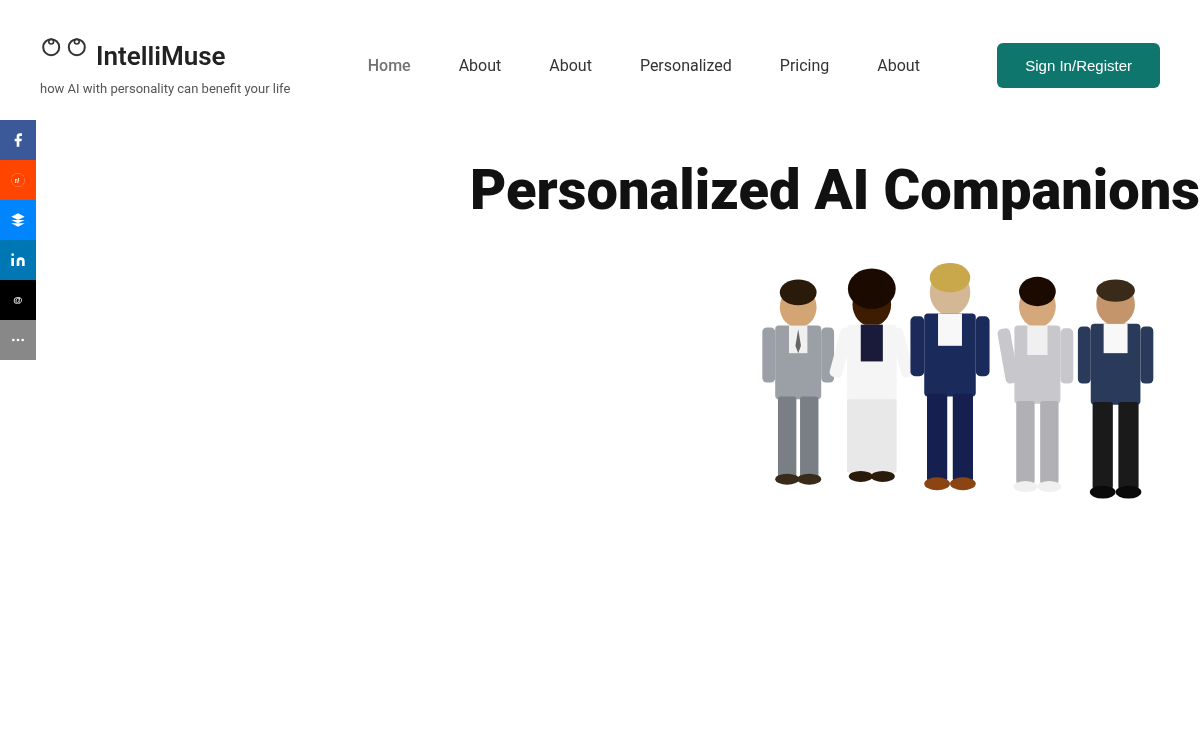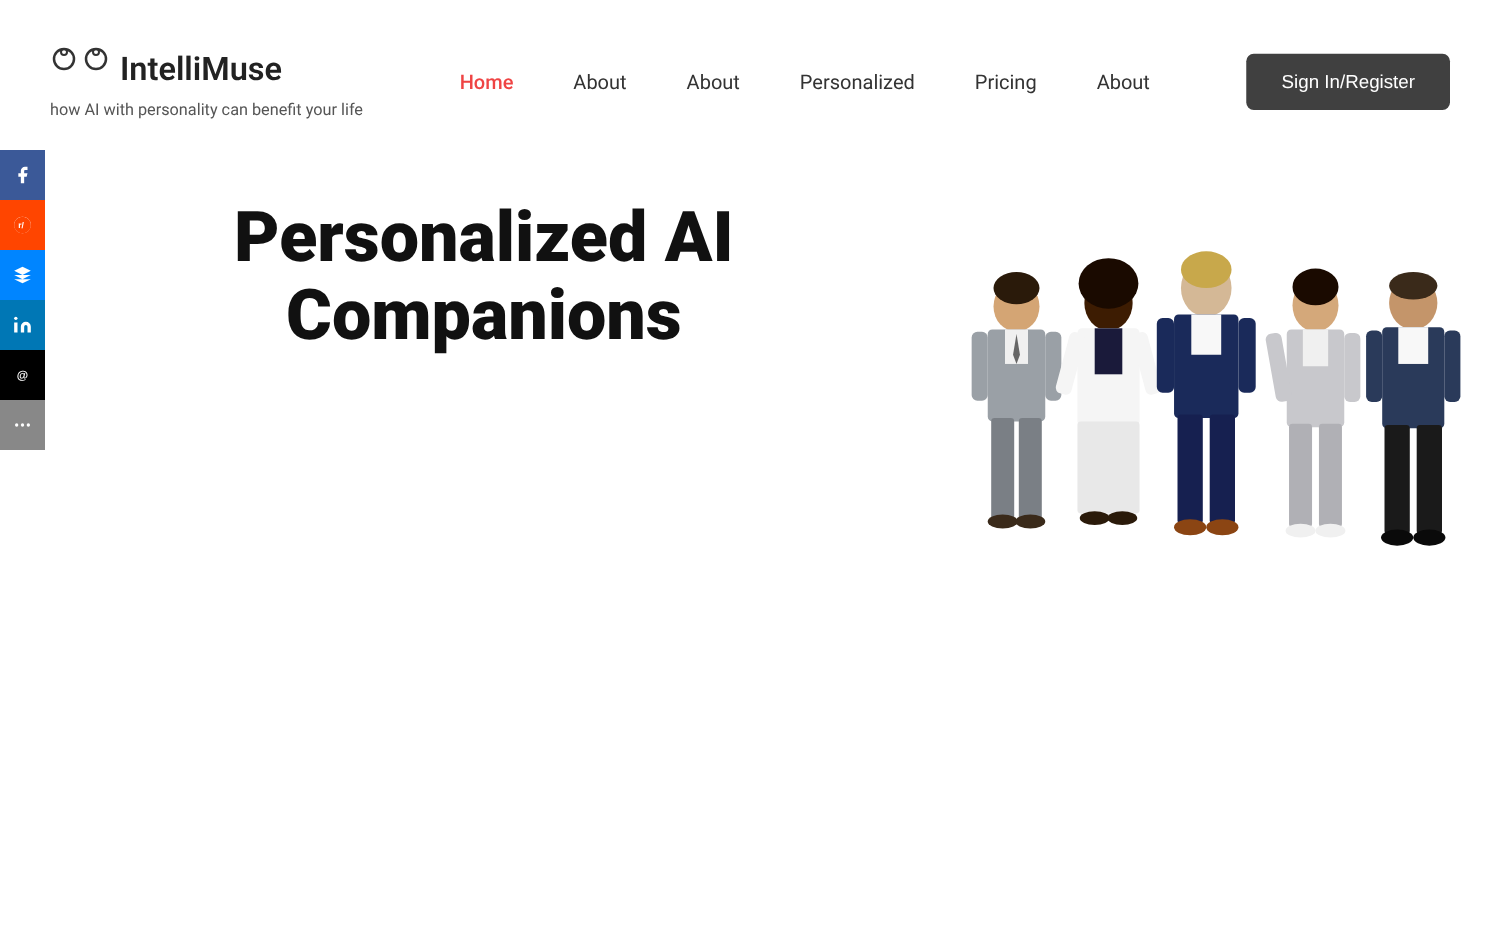--- a/index.html
+++ b/index.html
@@ -95,41 +95,41 @@
 
     .nav-link {
       font-size: 16px;
       color: #333;
       text-decoration: none;
       cursor: pointer;
       font-weight: 400;
     }
 
     .nav-link.active {
-      color: #ef4444;
+      color: #737373;
       font-weight: 500;
     }
 
     .sign-in-btn {
-      background: #404040;
+      background: #0f766e;
       color: white;
       border: none;
       padding: 14px 28px;
       border-radius: 6px;
       font-size: 15px;
       font-weight: 500;
       cursor: pointer;
       white-space: nowrap;
     }
 
     
     .hero {
       display: flex;
-      flex-direction: row;
-      align-items: flex-start;
+      flex-direction: column;
+      align-items: flex-end;
       padding-top: 30px;
       padding-left: 44px;
     }
 
     .hero-title {
       font-size: 56px;
       font-weight: 900;
       color: #111;
       text-align: center;
       line-height: 1.1;

